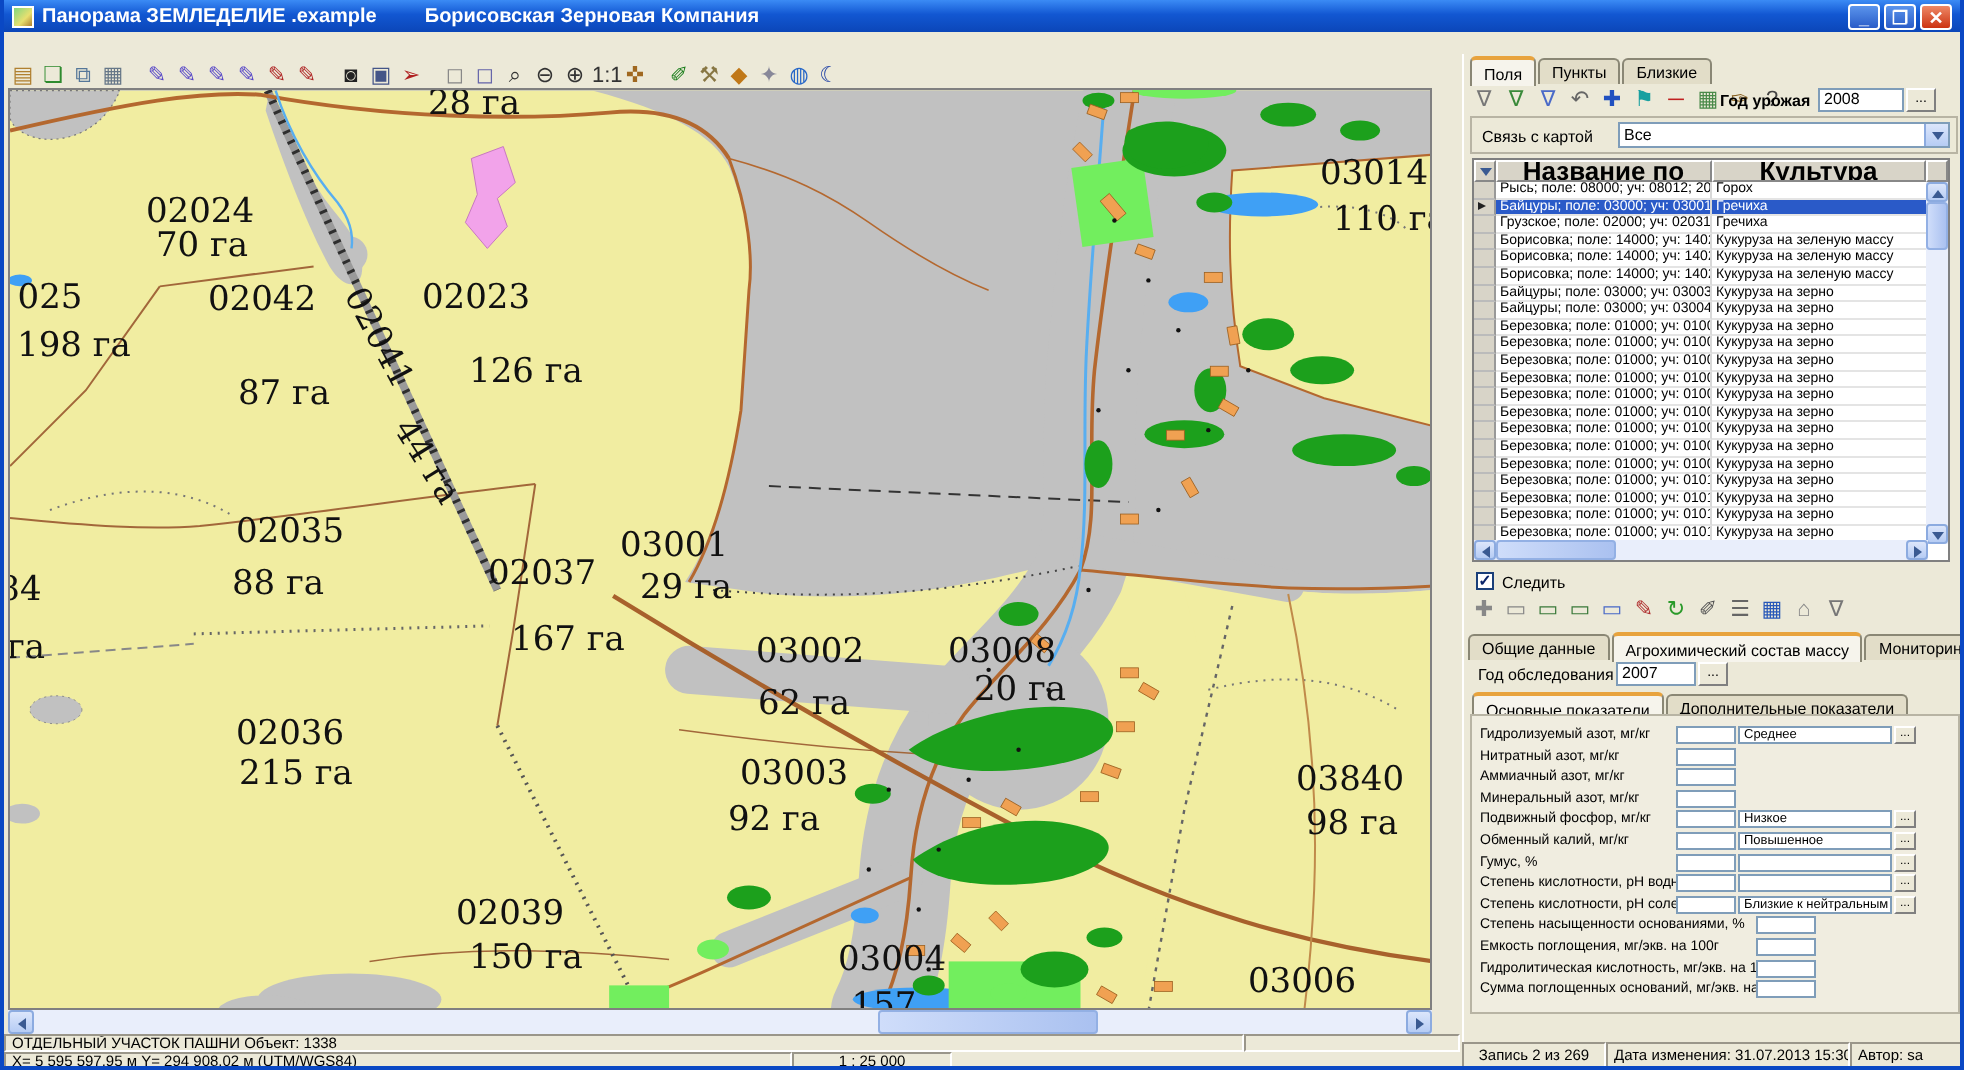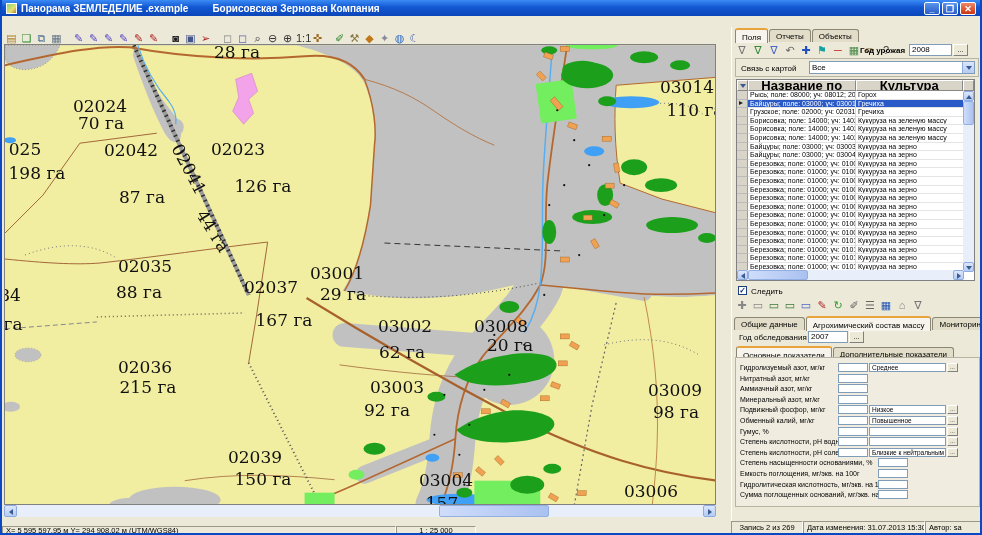--- a/index.html
+++ b/index.html
@@ -308,21 +308,21 @@
         <div class="maplabel" style="left: 140px; top: 322px;">02036</div>
         <div class="maplabel" style="left: 143px; top: 342px;">215 га</div>
         <div class="maplabel" style="left: 5px; top: 250px;">84</div>
         <div class="maplabel" style="left: 8px; top: 279px;">га</div>
         <div class="maplabel" style="left: 400px; top: 281px;">03002</div>
         <div class="maplabel" style="left: 397px; top: 307px;">62 га</div>
         <div class="maplabel" style="left: 496px; top: 281px;">03008</div>
         <div class="maplabel" style="left: 505px; top: 300px;">20 га</div>
         <div class="maplabel" style="left: 392px; top: 342px;">03003</div>
         <div class="maplabel" style="left: 382px; top: 365px;">92 га</div>
-        <div class="maplabel" style="left: 670px; top: 345px;">03009</div>
+        <div class="maplabel" style="left: 670px; top: 345px;">03840</div>
         <div class="maplabel" style="left: 671px; top: 367px;">98 га</div>
         <div class="maplabel" style="left: 250px; top: 412px;">02039</div>
         <div class="maplabel" style="left: 258px; top: 434px;">150 га</div>
         <div class="maplabel" style="left: 441px; top: 435px;">03004</div>
         <div class="maplabel" style="left: 437px; top: 458px;">157</div>
         <div class="maplabel" style="left: 646px; top: 446px;">03006</div>
         <div class="maplabel" style="left: 646px; top: 467px;">127 га</div>
       </div>
   </div>
 
@@ -341,30 +341,34 @@
         <div class="tri left"></div>
       </div>
     <div class="sb-thumb" style="left:435px; top:0; width:110px; height:12px;"></div>
     <div class="sb-btn" style="right:0; top:0;">
         <div class="tri right"></div>
       </div>
   </div>
 
   <div class="splitter"></div>
 
+  <div class="statusA">
+    <div class="scell" style="width:620px;">ОТДЕЛЬНЫЙ УЧАСТОК ПАШНИ Объект: 1338</div>
+    <div class="scell" style="width:108px;"></div>
+  </div>
   <div class="statusB">
     <div class="scell" style="width:394px;">X= 5 595 597.95 м      Y= 294 908.02 м    (UTM/WGS84)</div>
     <div class="scell" style="width:80px; text-align:center;">1 : 25 000</div>
   </div>
 
   <div class="rpanel">
     <div class="tabs" id="top-tabs" style="left:3px; top:0;">
         <div class="tab active">Поля</div>
-        <div class="tab">Отчеты</div>
-        <div class="tab">Объекты</div>
+        <div class="tab">Пункты</div>
+        <div class="tab">Близкие</div>
       </div>
 
     <div class="ptoolbar" id="fields-toolbar" style="left:2px; top:16px;">
         <div class="picon" style="color: rgb(119, 119, 119);">∇</div>
         <div class="picon" style="color: rgb(58, 138, 58);">∇</div>
         <div class="picon" style="color: rgb(74, 106, 200);">∇</div>
         <div class="picon" style="color: rgb(102, 102, 102);">↶</div>
         <div class="picon" style="color: rgb(32, 80, 192);">✚</div>
         <div class="picon" style="color: rgb(24, 160, 160);">⚑</div>
         <div class="picon" style="color: rgb(192, 32, 32);">─</div>

